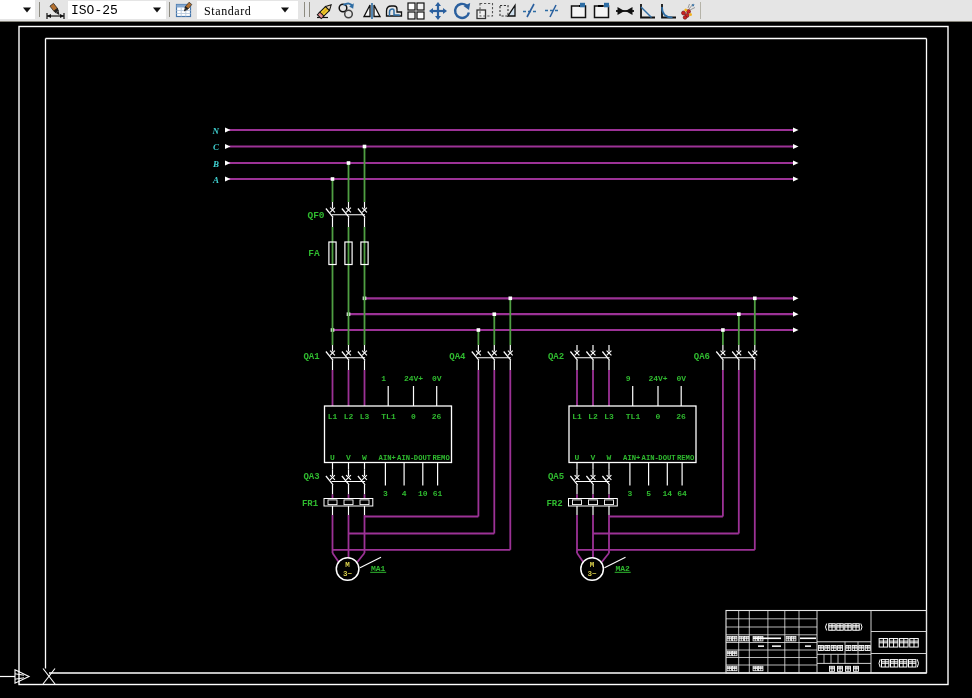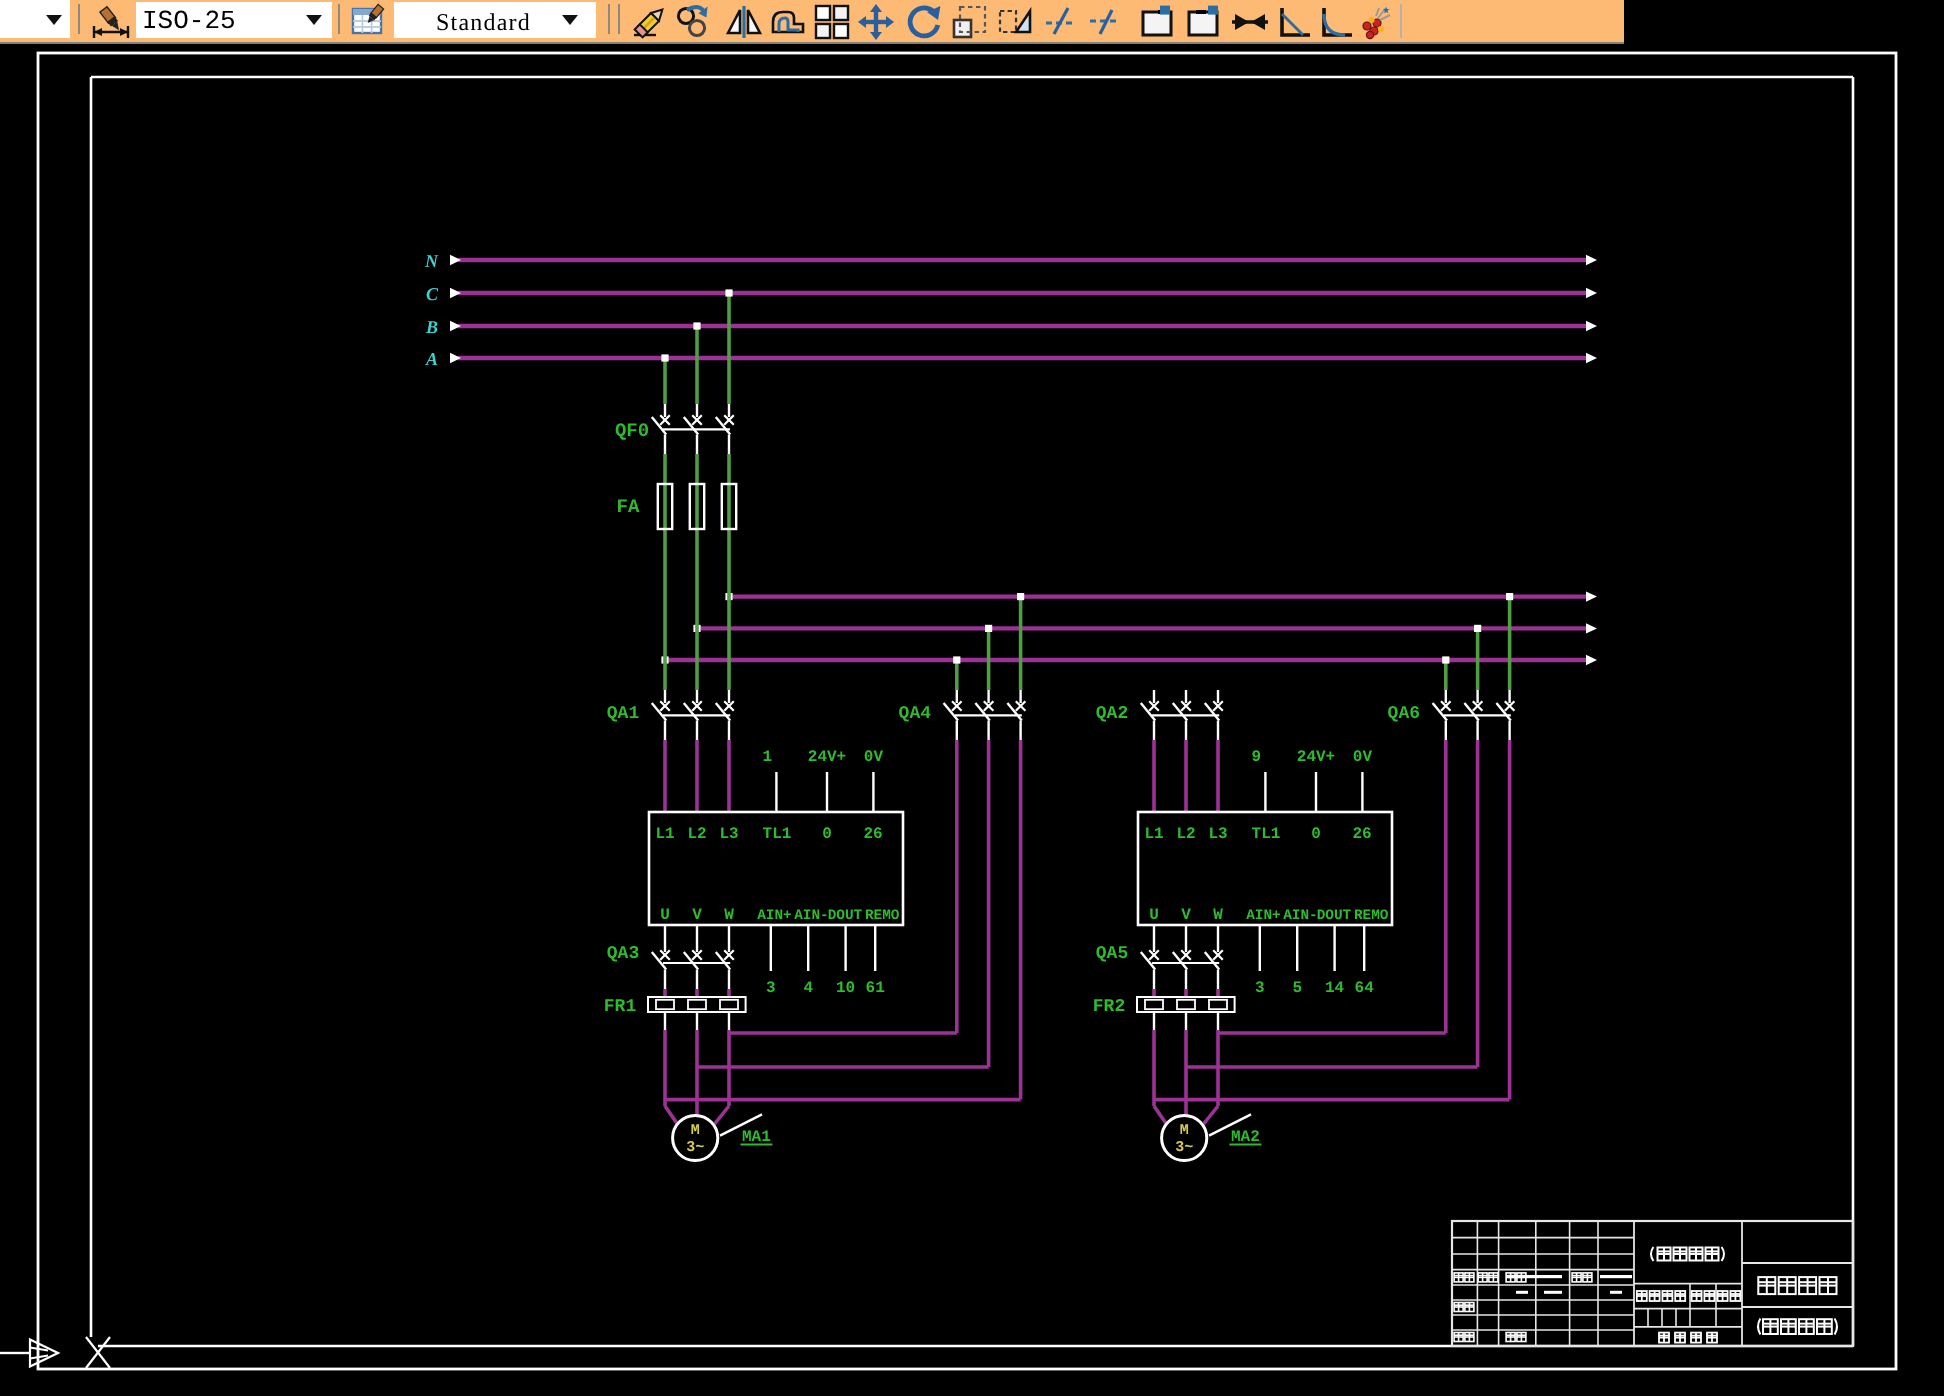--- a/index.html
+++ b/index.html
@@ -566,21 +566,21 @@
       <line x1="753.05" y1="667.6" x2="757.55" y2="667.6"></line>
     </g>
 <g stroke="#ffffff" stroke-width="0.8" fill="none">
       <rect x="758.4499999999999" y="666.25" width="4.5" height="4.5"></rect>
       <line x1="758.4499999999999" y1="668.5" x2="762.9499999999999" y2="668.5"></line>
       <line x1="760.6999999999999" y1="666.25" x2="760.6999999999999" y2="670.75"></line>
       <line x1="758.4499999999999" y1="667.6" x2="762.9499999999999" y2="667.6"></line>
     </g>
 </svg>
 
-<div style="position:absolute;left:0;top:0;width:812px;height:21px;background:#fdba74;border-bottom:1px solid #848278">
+<div style="position:absolute;left:0;top:0;width:972px;height:21px;background:#e5e5e5;border-bottom:1px solid #848278">
  <div style="position:absolute;left:0;top:0;width:35px;height:19px;background:#fff"></div>
  <svg style="position:absolute;left:22px;top:6px" width="11" height="8">
       <path d="M 1 1.5 L 9 1.5 L 5 6.5 Z" fill="#111"></path>
     </svg>
  <div style="position:absolute;left:38.5px;top:2px;width:1px;height:15px;background:#8d8b80"></div>
  <svg style="position:absolute;left:44px;top:1px" width="23" height="19" viewBox="0 0 23 19">
    <line x1="3" y1="15" x2="20" y2="15" stroke="#111" stroke-width="1.2"></line>
    <path d="M 3 12 L 3 18 M 20 12 L 20 18" stroke="#111" stroke-width="1.2"></path>
    <path d="M 3 15 L 7 13 L 7 17 Z M 20 15 L 16 13 L 16 17 Z" fill="#111"></path>
    <g transform="rotate(-38 12 8)">
@@ -604,21 +604,21 @@
         <line x1="2.5" y1="9.5" x2="16.5" y2="9.5"></line>
         <line x1="2.5" y1="12.5" x2="16.5" y2="12.5"></line>
       </g>
    <g transform="rotate(40 13 6)">
         <rect x="11.5" y="1" width="3.6" height="6" fill="#b5712f" stroke="#222" stroke-width="0.6"></rect>
         <rect x="11.5" y="6.2" width="3.6" height="2.2" fill="#222"></rect>
         <path d="M 12 8.4 L 15 8.4 L 13.5 11.5 Z" fill="#222"></path>
       </g>
  </svg>
  <div style="position:absolute;left:197px;top:1px;width:101px;height:18px;background:#fff"></div>
- <div style="position:absolute;left:218px;top:3.5px;font:12px 'Liberation Serif',serif;color:#000;letter-spacing:0.6px">Standard</div>
+ <div style="position:absolute;left:204px;top:3.5px;font:12px 'Liberation Serif',serif;color:#000;letter-spacing:0.6px">Standard</div>
  <svg style="position:absolute;left:280px;top:6px" width="11" height="8">
       <path d="M 1 1.5 L 9 1.5 L 5 6.5 Z" fill="#111"></path>
     </svg>
  <div style="position:absolute;left:304px;top:2px;width:1px;height:15px;background:#8d8b80"></div>
  <div style="position:absolute;left:309px;top:2px;width:1px;height:15px;background:#8d8b80"></div>
  <div style="position:absolute;left:700px;top:2px;width:1px;height:17px;background:#b5b3a8"></div>
  <svg style="position:absolute;left:316.0px;top:1.5px" width="18" height="18" viewBox="0 0 18 18">
       <line x1="1" y1="15.5" x2="12" y2="15.5" stroke="#111" stroke-width="1.2"></line>
       <g transform="rotate(45 6 12)">
         <rect x="3.2" y="4.2" width="5.6" height="9" fill="#f2cf2f" stroke="#111" stroke-width="1"></rect>

